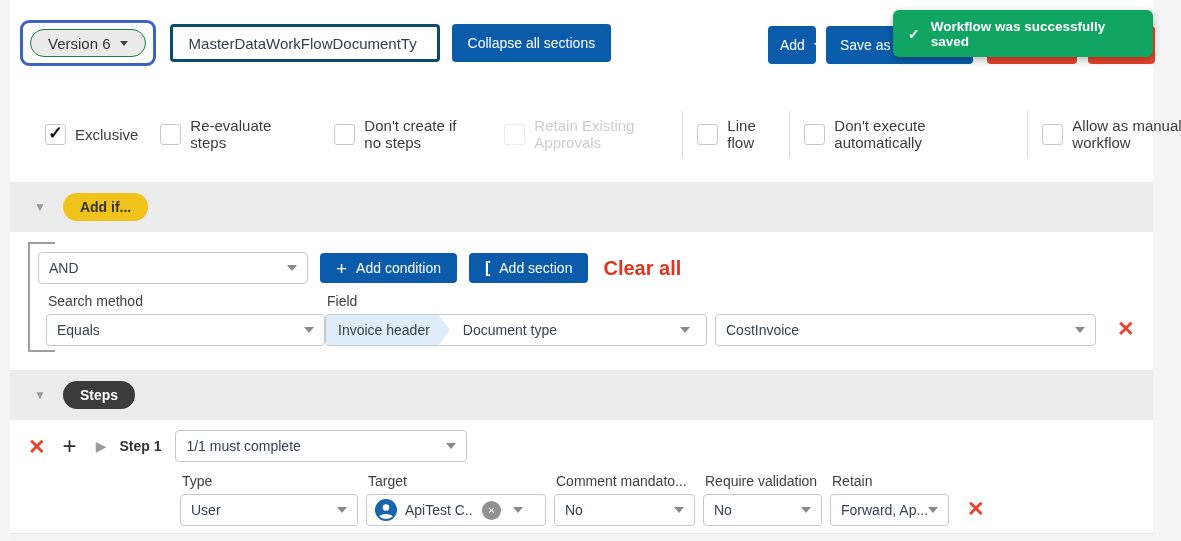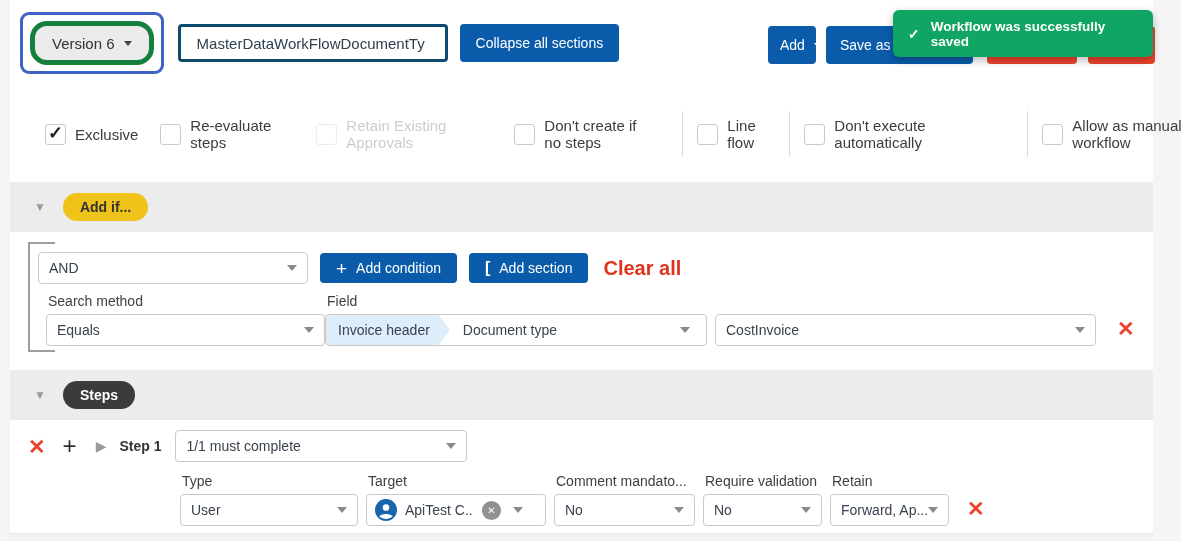--- a/index.html
+++ b/index.html
@@ -3,21 +3,21 @@
 <meta charset="utf-8">
 <style>
   * { box-sizing: border-box; margin: 0; padding: 0; }
   html, body { width: 1181px; height: 541px; overflow: hidden; }
   body { background: #f5f5f5; font-family: "Liberation Sans", sans-serif; color: #3c3c3c; }
   .app { position: relative; margin-left: 10px; width: 1143px; height: 541px; background: #fff; }
 
   
   .toolbar { position: relative; height: 86px; display: flex; align-items: center; padding-left: 10px; }
   .version-wrap { border: 3px solid #3e63c6; border-radius: 9px; padding: 6px 7px; background: #fff; }
-  .version-btn { background: #ebebeb; border: 5px solid #15803d; border-radius: 17px; height: 44px;
+  .version-btn { background: #ebebeb; border: 1px solid #15803d; border-radius: 17px; height: 28px;
       padding: 0 17px; font-size: 15px; color: #333; display: flex; align-items: center; gap: 9px; cursor: pointer; }
   .caret { width: 0; height: 0; border-left: 4px solid transparent; border-right: 4px solid transparent; border-top: 5px solid #444; }
   .name-input { margin-left: 14px; width: 270px; height: 38px; border: 3px solid #0c4a6e; border-radius: 4px;
       padding: 0 16px; font-size: 15px; color: #2f4050; font-family: "Liberation Sans", sans-serif; outline: none; }
   .btn { background: #0a5cab; color: #fff; border: none; border-radius: 4px; font-size: 14px; height: 38px;
       padding: 0 16px; display: inline-flex; align-items: center; gap: 9px; cursor: pointer; font-family: "Liberation Sans", sans-serif; }
   .collapse-btn { margin-left: 12px; }
   .toolbar-right { position: absolute; right: -2px; top: 26px; display: flex; align-items: flex-start; }
   .add-btn { width: 48px; padding: 0 12px; }
   .add-btn .caret { border-top-color: #fff; }
@@ -130,27 +130,27 @@
 
   <div class="opts-row">
     <label class="opt">
       <span class="chk checked"></span>
       <span>Exclusive</span>
     </label>
     <label class="opt" style="margin-left:22px">
       <span class="chk"></span>
       <span style="width:98px">Re-evaluate steps</span>
     </label>
+    <label class="opt" style="margin-left:46px">
+      <span class="chk"></span>
+      <span style="width:112px">Don't create if no steps</span>
+    </label>
     <label class="opt disabled" style="margin-left:28px">
       <span class="chk"></span>
       <span style="width:122px">Retain Existing Approvals</span>
-    </label>
-    <label class="opt" style="margin-left:46px">
-      <span class="chk"></span>
-      <span style="width:112px">Don't create if no steps</span>
     </label>
     <span class="v-div" style="margin-left:26px"></span>
     <label class="opt" style="margin-left:14px">
       <span class="chk"></span>
       <span style="width:42px">Line flow</span>
     </label>
     <span class="v-div" style="margin-left:20px"></span>
     <label class="opt" style="margin-left:14px">
       <span class="chk"></span>
       <span style="width:137px">Don't execute automatically</span>

